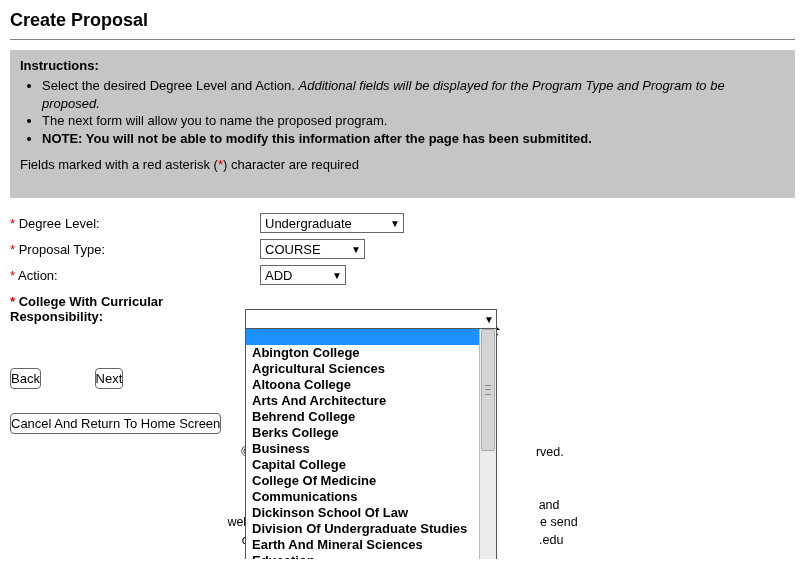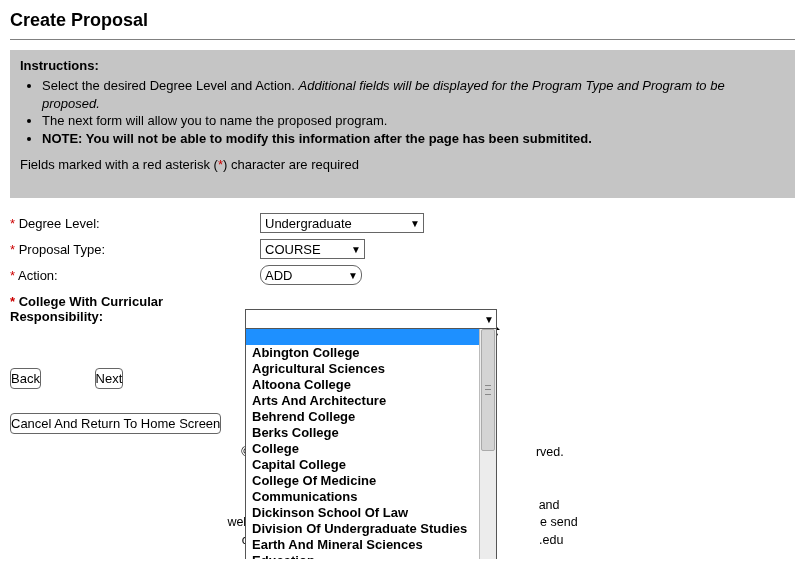--- a/index.html
+++ b/index.html
@@ -55,23 +55,23 @@
     padding: 0 4px;
   }
   .select-wrap .caret {
     position: absolute;
     right: 3px;
     top: 50%;
     transform: translateY(-50%);
     font-size: 10px;
     pointer-events: none;
   }
-  .select-degree { width: 164px; }
+  .select-degree { width: 144px; }
   .select-proposal { width: 105px; }
-  .select-action { width: 102px; border-radius: 9px; }
+  .select-action { width: 86px; }
   .dropdown-wrap {
     position: relative;
     display: inline-block;
   }
   .dropdown {
     position: absolute;
     top: 0;
     left: 0;
     border: 1px solid #555;
     background: #fff;
@@ -226,21 +226,21 @@
         </div>
         <div class="dd-list-wrap">
           <div class="dd-list" id="dd-list">
               <div class="dd-item selected"></div>
               <div class="dd-item">Abington College</div>
               <div class="dd-item">Agricultural Sciences</div>
               <div class="dd-item">Altoona College</div>
               <div class="dd-item">Arts And Architecture</div>
               <div class="dd-item">Behrend College</div>
               <div class="dd-item">Berks College</div>
-              <div class="dd-item">College</div>
+              <div class="dd-item">Business</div>
               <div class="dd-item">Capital College</div>
               <div class="dd-item">College Of Medicine</div>
               <div class="dd-item">Communications</div>
               <div class="dd-item">Dickinson School Of Law</div>
               <div class="dd-item">Division Of Undergraduate Studies</div>
               <div class="dd-item">Earth And Mineral Sciences</div>
               <div class="dd-item">Education</div>
               <div class="dd-item">Engineering</div>
               <div class="dd-item">Graduate Non-Degree</div>
             </div>

